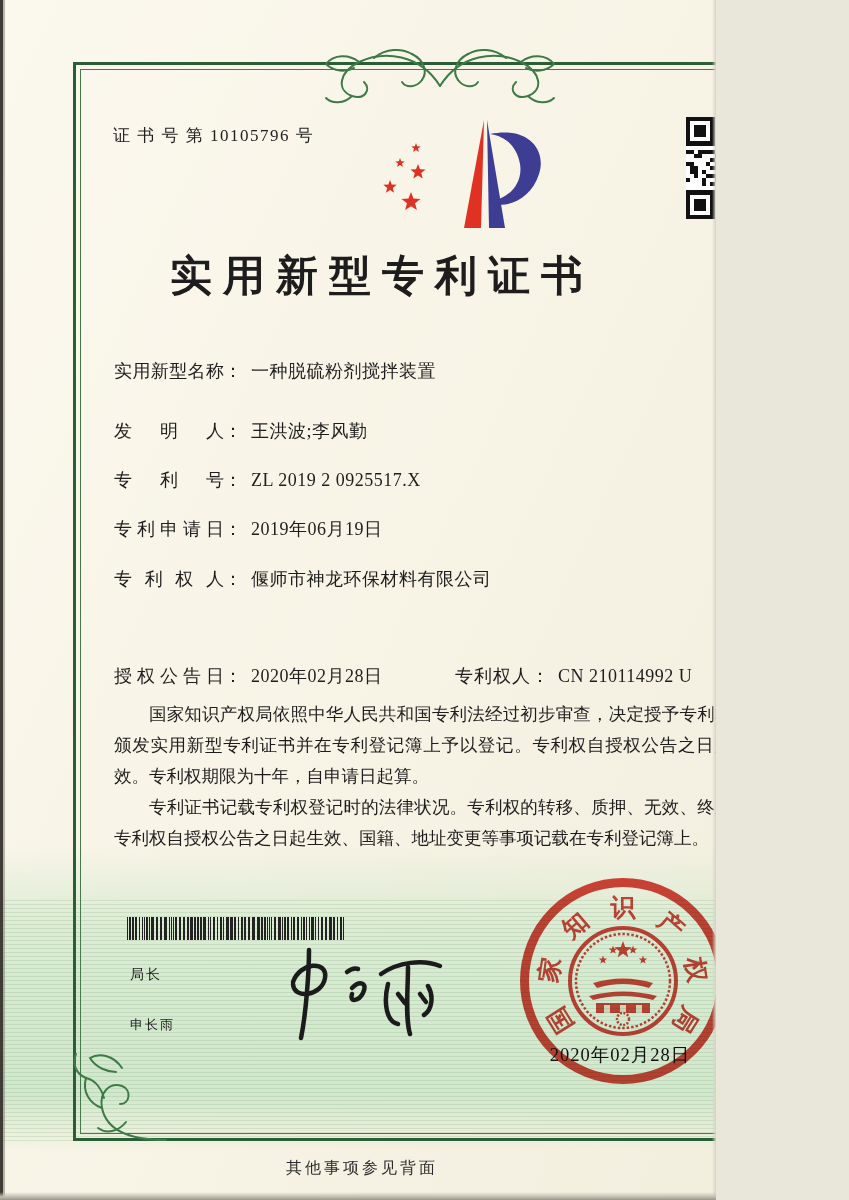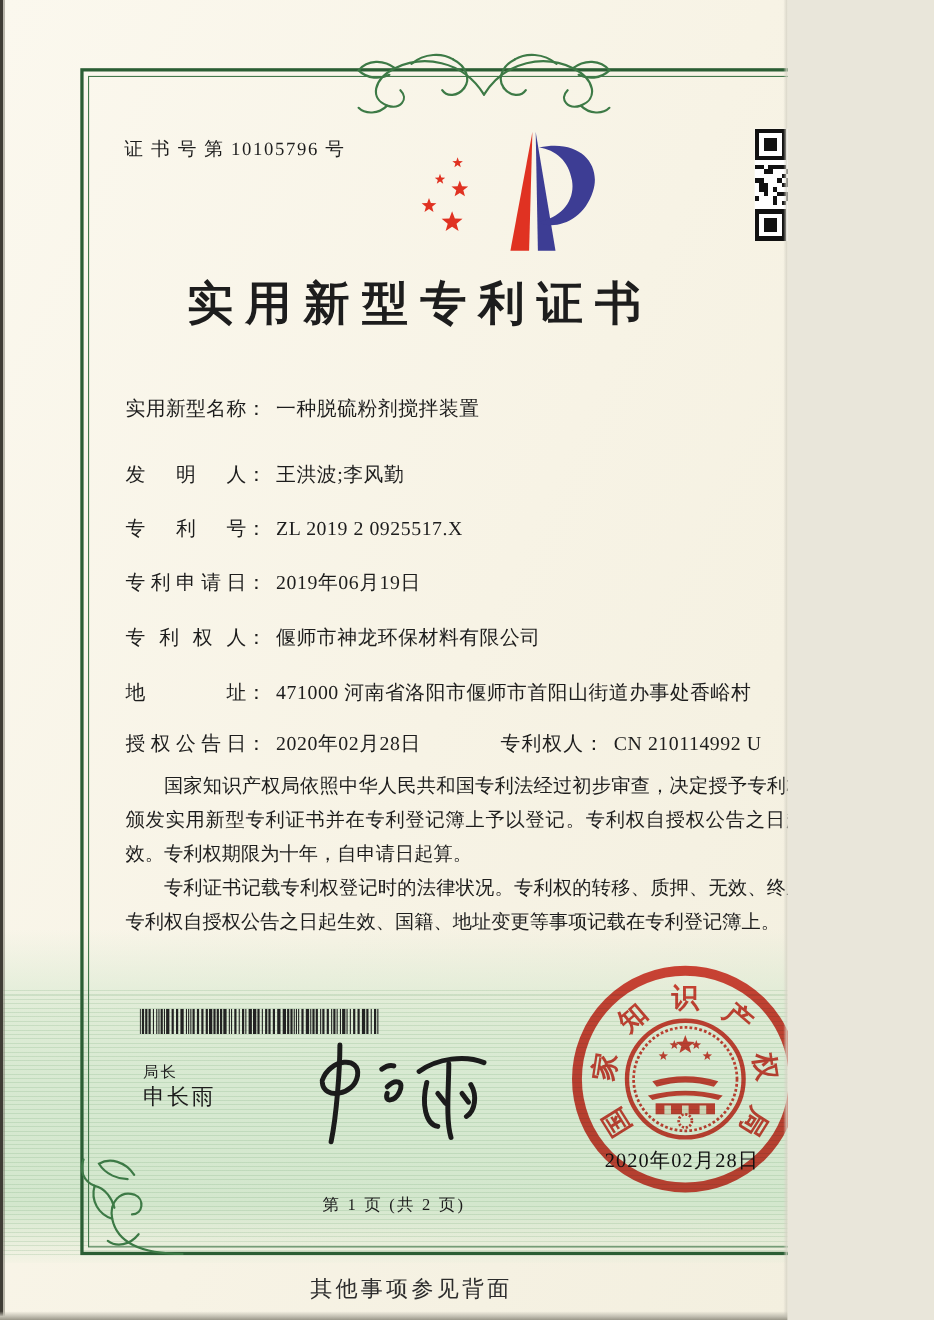--- a/index.html
+++ b/index.html
@@ -33,29 +33,29 @@
   .fvalue{margin-left:9px;letter-spacing:.5px;}
   .gpair2{position:absolute;left:341px;top:0;}
   .gpair2 .glabel{letter-spacing:1px;}
   
   .body-text{position:absolute;left:114px;width:636px;top:699px;font-size:17.5px;line-height:31px;
              text-align:justify;z-index:4;}
   .body-text p{margin:0;text-indent:2em;}
   
   .barcode{position:absolute;left:127px;top:917px;z-index:4;}
   .signer-title{position:absolute;left:130px;top:966px;font-size:14px;letter-spacing:2px;z-index:4;}
-  .signer-name{position:absolute;left:130px;top:984px;font-size:20px;letter-spacing:2px;z-index:4;}
+  .signer-name{position:absolute;left:130px;top:1016px;font-size:13px;letter-spacing:2px;z-index:4;}
   .signature{position:absolute;left:248px;top:942px;z-index:4;}
   .seal{position:absolute;left:520px;top:878px;width:206px;height:206px;z-index:5;opacity:.93;mix-blend-mode:multiply;}
   .seal-ring{position:absolute;inset:0;border:9px solid #d8382c;border-radius:50%;}
   .seal-emblem{position:absolute;left:43px;top:43px;}
   .seal-date{position:absolute;left:505px;top:1042px;width:230px;text-align:center;font-size:18.5px;
              letter-spacing:1px;z-index:6;color:#111;}
   .footer-page{position:absolute;left:0;top:1086px;width:100%;text-align:center;font-size:15px;letter-spacing:2px;z-index:4;}
-  .back-note{position:absolute;left:16px;top:1158px;width:100%;text-align:center;font-size:20px;letter-spacing:3px;z-index:4;color:#2c2c2c;}
+  .back-note{position:absolute;left:4px;top:1158px;width:100%;text-align:center;font-size:16px;letter-spacing:3px;z-index:4;color:#2c2c2c;}
 </style>
 </head>
 <body>
 
 <div class="page">
 
   <div class="green-band">
       <div class="waves"></div>
     </div>
   <div class="frame"></div>
@@ -314,23 +314,20 @@
   </div>
   <div class="frow" style="top:468px">
     <span class="flabel">专利号</span><span>：</span><span class="fvalue">ZL 2019 2 0925517.X</span>
   </div>
   <div class="frow" style="top:517px">
     <span class="flabel">专利申请日</span><span>：</span><span class="fvalue">2019年06月19日</span>
   </div>
   <div class="frow" style="top:567px">
     <span class="flabel">专利权人</span><span>：</span><span class="fvalue">偃师市神龙环保材料有限公司</span>
   </div>
-  <div class="frow" style="top:617px">
-    <span class="flabel">地址</span><span>：</span><span class="fvalue">471000 河南省洛阳市偃师市首阳山街道办事处香峪村</span>
-  </div>
   <div class="frow" style="top:664px">
     <span class="flabel">授权公告日</span><span>：</span><span class="fvalue">2020年02月28日</span>
     <span class="gpair2">
       <span class="glabel">专利权人</span><span>：</span><span class="fvalue">CN 210114992 U</span>
     </span>
   </div>
 
   <div class="body-text">
     <p>国家知识产权局依照中华人民共和国专利法经过初步审查，决定授予专利权，颁发实用新型专利证书并在专利登记簿上予以登记。专利权自授权公告之日起生效。专利权期限为十年，自申请日起算。</p>
     <p>专利证书记载专利权登记时的法律状况。专利权的转移、质押、无效、终止、专利权自授权公告之日起生效、国籍、地址变更等事项记载在专利登记簿上。</p>
@@ -449,19 +446,18 @@
       <path d="M26,75 Q60,66 94,75 L90,79 Q60,71 30,79 Z" fill="#d8382c"></path>
       <rect x="33" y="82" width="54" height="10" fill="#d8382c"></rect>
       <rect x="41" y="84" width="6" height="8" fill="#f2e8dc"></rect>
       <rect x="57" y="84" width="6" height="8" fill="#f2e8dc"></rect>
       <rect x="73" y="84" width="6" height="8" fill="#f2e8dc"></rect>
       <circle cx="60" cy="98" r="6" fill="none" stroke="#d8382c" stroke-width="2.5" stroke-dasharray="2 1.5"></circle>
     </svg>
   </div>
   <div class="seal-date">2020年02月28日</div>
 
-  <div class="footer-page">第 1 页 (共 2 页)</div>
   <div class="back-note">其他事项参见背面</div>
 
   <div class="edge-left"></div>
   <div class="edge-right"></div>
   <div class="edge-bottom"></div>
 </div>
 
 </body></html>

